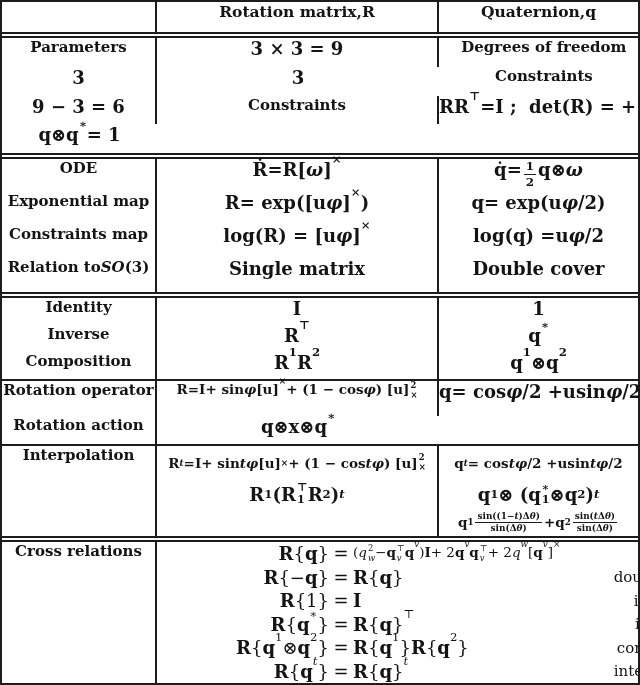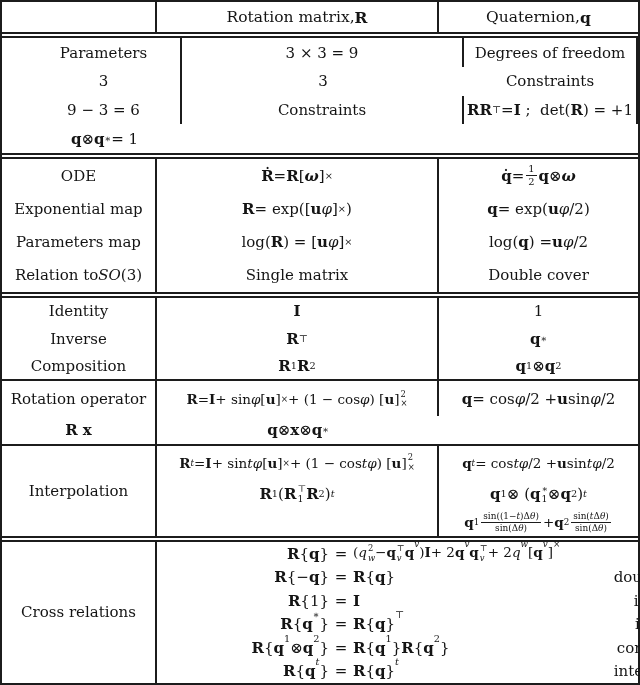--- a/index.html
+++ b/index.html
@@ -14,34 +14,34 @@
     width:640px; height:685px;
     border:2px solid var(--ln);
     display:flex; flex-direction:column;
     background:#fff;
   }
   .sec{ display:grid; grid-template-columns:155px 282px 1fr; }
   .sec.two{ grid-template-columns:155px 1fr; }
   .dbl{ border-top:6px double var(--ln); }
   .sgl{ border-top:2px solid var(--ln); }
   .s-head{ height:31px; }
-  .s-alg{ height:124px; grid-template-rows:repeat(4,1fr);padding-left:25px; }
+  .s-alg{ height:124px; grid-template-rows:repeat(4,1fr); }
   .s-map{ height:142px; grid-template-rows:repeat(4,1fr); }
   .s-grp{ height:90px;  grid-template-rows:repeat(3,1fr); }
   .s-act{ height:66px;  grid-template-rows:35px 1fr; }
   .s-int{ height:92px; }
   .s-cross{ height:151px; }
   .cell{
-    display:flex; align-items:center; justify-content:center;
-    font-size:15px; white-space:nowrap;
+    display:flex; justify-content:center;
+    font-size:15px; white-space:nowrap;font-weight:bold;
   }
   .c1{ border-right:2px solid var(--ln); }
   .c2{ border-right:2px solid var(--ln); }
   .hdr{ font-size:15.5px; }
-  .math{ font-size:15px; }
+  .math{ font-size:18px; }
   .tight{ font-size:13.5px; }
   sub,sup{ font-size:0.65em; line-height:0; }
   
   ss{ display:inline-flex; flex-direction:column; align-items:flex-start;
       font-size:0.62em; line-height:1.12; vertical-align:-0.52em; margin-left:1px; }
   ss t, ss m{ display:block; font-style:normal; }
   
   fr{ display:inline-flex; flex-direction:column; align-items:center;
       font-size:0.66em; line-height:1.25; vertical-align:-0.12em;
       margin:0 2px; text-align:center; }
@@ -91,21 +91,21 @@
     <div class="cell c2 math"><b>Ṙ</b> = <b>R</b> [<b><i>ω</i></b>]<sub>×</sub></div>
     <div class="cell math"><b>q̇</b> = <fr>
           <fn>1</fn>
           <fd>2</fd>
         </fr><b>q</b> ⊗ <b><i>ω</i></b></div>
 
     <div class="cell c1">Exponential map</div>
     <div class="cell c2 math"><b>R</b> = exp([<b>u</b><i>φ</i>]<sub>×</sub>)</div>
     <div class="cell math"><b>q</b> = exp(<b>u</b><i>φ</i>/2)</div>
 
-    <div class="cell c1">Parameters map</div>
+    <div class="cell c1">Constraints map</div>
     <div class="cell c2 math">log(<b>R</b>) = [<b>u</b><i>φ</i>]<sub>×</sub></div>
     <div class="cell math">log(<b>q</b>) = <b>u</b><i>φ</i>/2</div>
 
     <div class="cell c1">Relation to <i>SO</i>(3)</div>
     <div class="cell c2 math">Single matrix</div>
     <div class="cell math">Double cover</div>
   </div>
 
   <div class="sec s-grp dbl">
     <div class="cell c1">Identity</div>
@@ -135,23 +135,21 @@
   </div>
 
   <div class="sec s-act sgl">
     <div class="cell c1">Rotation operator</div>
     <div class="cell c2 math tight"><b>R</b> = <b>I</b> + sin <i>φ</i> [<b>u</b>]<sub>×</sub> + (1 − cos <i>φ</i>) [<b>u</b>]<ss>
           <t>2</t>
           <m>×</m>
         </ss></div>
     <div class="cell math"><b>q</b> = cos <i>φ</i>/2 + <b>u</b> sin <i>φ</i>/2</div>
 
-    <div class="cell c2 math">
-        <b>R x</b>
-      </div>
+    <div class="cell c1">Rotation action</div>
     <div class="cell math"><b>q</b> ⊗ <b>x</b> ⊗ <b>q</b><sup>∗</sup></div>
   </div>
 
   <div class="sec s-int sgl">
     <div class="cell c1">Interpolation</div>
     <div class="cell c2">
       <div class="stack">
         <div class="slot a math tight"><b>R</b><sup><i>t</i></sup> = <b>I</b> + sin <i>tφ</i> [<b>u</b>]<sub>×</sub> + (1 − cos <i>tφ</i>) [<b>u</b>]<ss>
               <t>2</t>
               <m>×</m>

